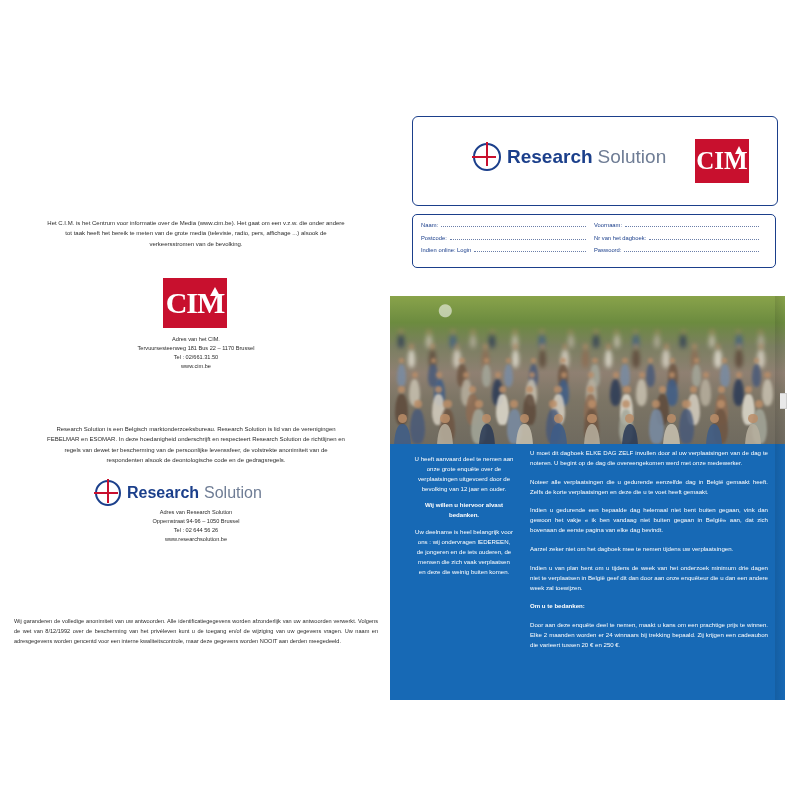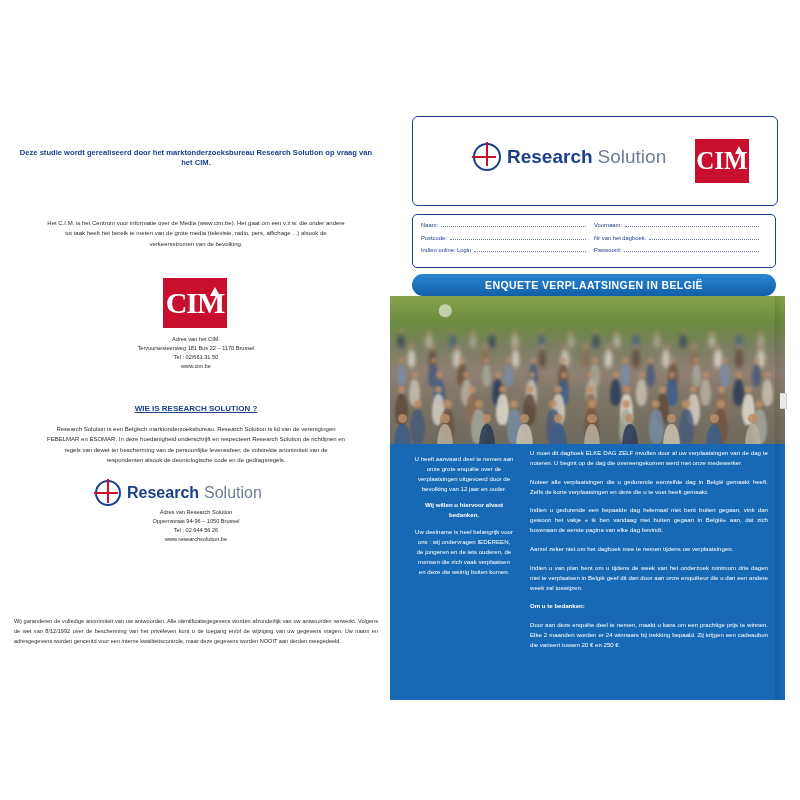--- a/index.html
+++ b/index.html
@@ -335,37 +335,35 @@
     background: #e9e9e9;
     border: 1px solid #cfcfcf;
     border-left: none;
   }
 </style>
 </head>
 <body>
 
 <div class="left-page">
 
-  <div class="lead-line">Deze studie wordt gerealiseerd door het marktonderzoeksbureau Research Solution op vraag van het CIM.</div>
 
   <div class="body-text" id="cim-body">Het C.I.M. is het Centrum voor informatie over de Media (www.cim.be). Het gaat om een v.z.w. die onder andere tot taak heeft het bereik te meten van de grote media (televisie, radio, pers, affichage ...) alsook de verkeersstromen van de bevolking.</div>
 
   <div class="cim-logo">
     <span class="tick"></span>
     <span>CIM</span>
   </div>
 
   <div class="addr-block" id="cim-addr">
     <div>Adres van het CIM.</div>
     <div>Tervuursesteenweg 181 Bus 22 – 1170 Brussel</div>
     <div>Tel : 02/661.31.50</div>
     <div>www.cim.be</div>
   </div>
 
-  <div class="sec-title" id="rs-title">WIE IS RESEARCH SOLUTION ?</div>
   <div class="body-text" id="rs-body">Research Solution is een Belgisch marktonderzoeksbureau. Research Solution is lid van de verenigingen  FEBELMAR en ESOMAR. In deze hoedanigheid onderschrijft en respecteert Research Solution de richtlijnen en regels van dewet ter bescherming van de persoonlijke levenssfeer, de volstrekte anonimiteit van de respondenten alsook de deontologische code en de gedragsregels.</div>
 
   <div class="rs-logo">
     <span class="rs-mark"></span>
     <span class="rs-word1">Research</span>
     <span class="rs-word2">Solution</span>
   </div>
 
   <div class="addr-block" id="rs-addr">
     <div>Adres van Research Solution</div>
@@ -417,21 +415,20 @@
         <span class="lbl">Indien online: Login</span>
         <span class="dots"></span>
       </div>
       <div class="form-cell">
         <span class="lbl">Paswoord:</span>
         <span class="dots"></span>
       </div>
     </div>
   </div>
 
-  <div class="banner">ENQUETE VERPLAATSINGEN IN BELGIË</div>
 
   <div class="photo-panel">
     <div class="photo">
       <div class="crowd" id="crowd">
           <span class="blob" style="left:8.0px;top:38.0px;width:6.1px;height:14.3px;background:#2b3a55;filter:blur(2.4px);"></span>
           <span class="blob" style="left:9.3px;top:34.3px;width:3.4px;height:3.4px;border-radius:50%;background:#b98e6b;filter:blur(2.4px);"></span>
           <span class="blob" style="left:36.0px;top:38.0px;width:6.1px;height:14.3px;background:#c9c2b2;filter:blur(2.4px);"></span>
           <span class="blob" style="left:37.3px;top:34.3px;width:3.4px;height:3.4px;border-radius:50%;background:#b98e6b;filter:blur(2.4px);"></span>
           <span class="blob" style="left:60.0px;top:38.0px;width:6.1px;height:14.3px;background:#3f5d86;filter:blur(2.4px);"></span>
           <span class="blob" style="left:61.4px;top:34.3px;width:3.4px;height:3.4px;border-radius:50%;background:#b98e6b;filter:blur(2.4px);"></span>

